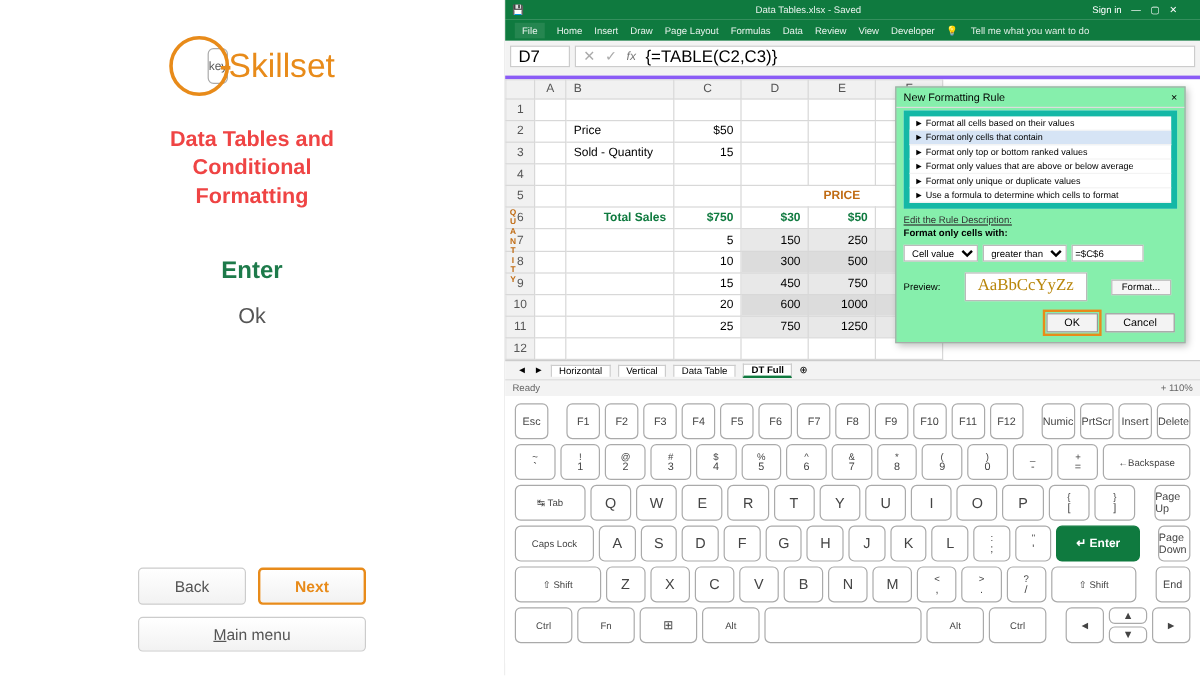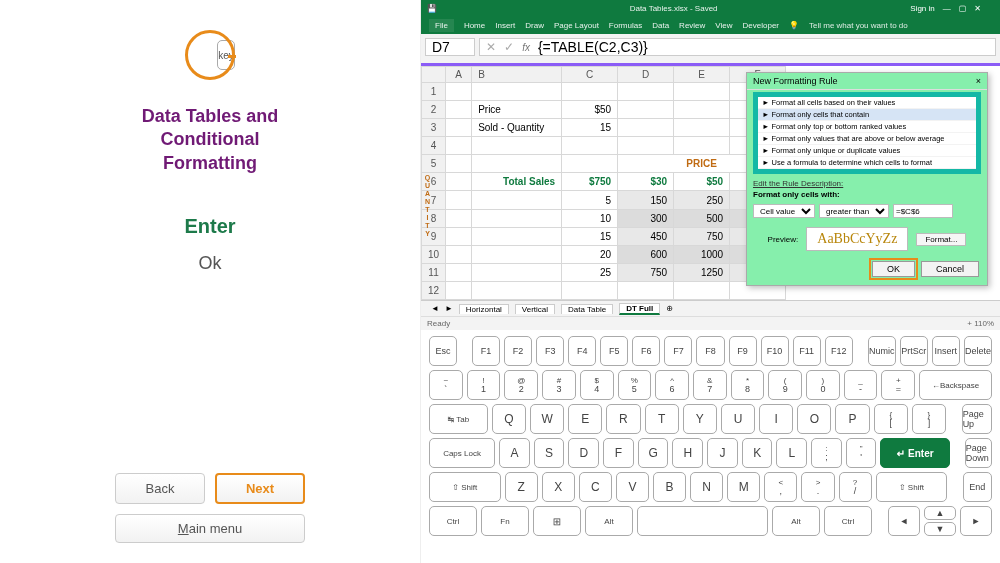--- a/index.html
+++ b/index.html
@@ -7,21 +7,21 @@
 
 .app { display: flex; width: 100%; height: 100%; }
 
 
 .left-panel { width: 420px; padding: 30px 40px 20px; display: flex; flex-direction: column; align-items: center; }
 .logo { display: flex; align-items: center; font-size: 28px; font-weight: 400; color: #555; }
 .logo-ring { width: 50px; height: 50px; border: 3px solid #e88b1a; border-radius: 50%; display: flex; align-items: center; justify-content: center; margin-right: -18px; position: relative; }
 .logo-ring::after { content: ""; position: absolute; right: -4px; top: 22px; width: 8px; height: 3px; background: #e88b1a; }
 .logo .key { color: #555; font-weight: 400; margin-left: 0px; }
 .logo .skillset { color: #e88b1a; font-weight: 400; }
-.lesson-title { margin-top: 25px; text-align: center; color: #701a75; font-size: 18px; font-weight: 600; line-height: 1.3; }
+.lesson-title { margin-top: 25px; text-align: center; color: #ef4444; font-size: 18px; font-weight: 600; line-height: 1.3; }
 .step-enter { margin-top: 40px; color: #1d7a4a; font-size: 20px; font-weight: 700; }
 .step-ok { margin-top: 15px; color: #555; font-size: 18px; font-weight: 400; }
 
 .bottom-buttons { margin-top: auto; display: flex; gap: 10px; flex-direction: column; align-items: flex-end; }
 .nav-row { display: flex; gap: 10px; }
 .btn { border: 1px solid #ccc; background: linear-gradient(#fff,#f2f2f2); border-radius: 4px; padding: 6px 22px; font-size: 13px; color: #555; cursor: pointer; min-width: 90px; }
 .btn-next { border: 2px solid #e88b1a; color: #e88b1a; font-weight: 600; }
 .btn-menu { min-width: 190px; }
 
 
@@ -74,21 +74,21 @@
 
 .dialog { position: absolute; right: 12px; top: 72px; width: 242px; background: #86efac; border: 1px solid #aaa; box-shadow: 2px 2px 6px rgba(0,0,0,.25); font-size: 8px; }
 .dialog .dlg-title { display: flex; justify-content: space-between; padding: 3px 6px; border-bottom: 1px solid #ddd; font-size: 9px; }
 .dialog .sect-label { padding: 3px 6px 0; text-decoration: underline; color: #333; }
 .rule-list { margin: 2px 6px; border: 5px solid #14b8a6; background: #fff; }
 .rule-list div { padding: 1px 4px; border-bottom: 1px solid #f3f3f3; font-size: 7.5px; }
 .rule-list div.selected { background: #d6e4f5; }
 .desc-row { display: flex; gap: 4px; padding: 3px 6px; align-items: center; }
 .desc-row select, .desc-row input { border: 1px solid #bbb; font-size: 8px; padding: 0 2px; height: 14px; background: #fff; }
 .desc-row input { width: 60px; }
-.preview-row { display: flex; align-items: center; gap: 8px; padding: 6px; justify-content: center; }
+.preview-row { display: flex; align-items: center; gap: 20px; padding: 6px; }
 .preview-box { border: 1px solid #bbb; padding: 3px 10px; font-size: 14px; color: #b8860b; background: #fff; font-family: "Times New Roman", serif; }
 .fmt-btn { border: 1px solid #bbb; background: #f6f6f6; font-size: 8px; padding: 1px 8px; }
 .dlg-buttons { display: flex; justify-content: flex-end; gap: 6px; padding: 4px 8px 8px; }
 .dlg-btn { border: 1px solid #999; background: #f3f3f3; padding: 2px 14px; font-size: 9px; }
 .dlg-btn.ok { outline: 2px solid #e88b1a; outline-offset: 1px; }
 
 
 .keyboard { position: absolute; left: 0; right: 0; bottom: 10px; top: 330px; background: #fff; padding: 6px 8px; }
 .krow { display: flex; gap: 4px; margin-bottom: 4px; }
 .key { border: 1.5px solid #aaa; border-radius: 5px; background: #fff; height: 30px; display: flex; align-items: center; justify-content: center; font-size: 10px; color: #444; cursor: pointer; font-weight: 500; }
@@ -108,20 +108,21 @@
 </style>
 </head>
 <body>
 
 <div class="app">
 
   <div class="left-panel">
     <div class="logo">
       <div class="logo-ring"></div>
       <span class="key">key</span>
+        <span class="skillset">Skillset</span>
     </div>
     <div class="lesson-title">
       <div>Data Tables and</div>
       <div>Conditional</div>
       <div>Formatting</div>
     </div>
     <div class="step-enter">Enter</div>
     <div class="step-ok">Ok</div>
 
     <div class="bottom-buttons">

